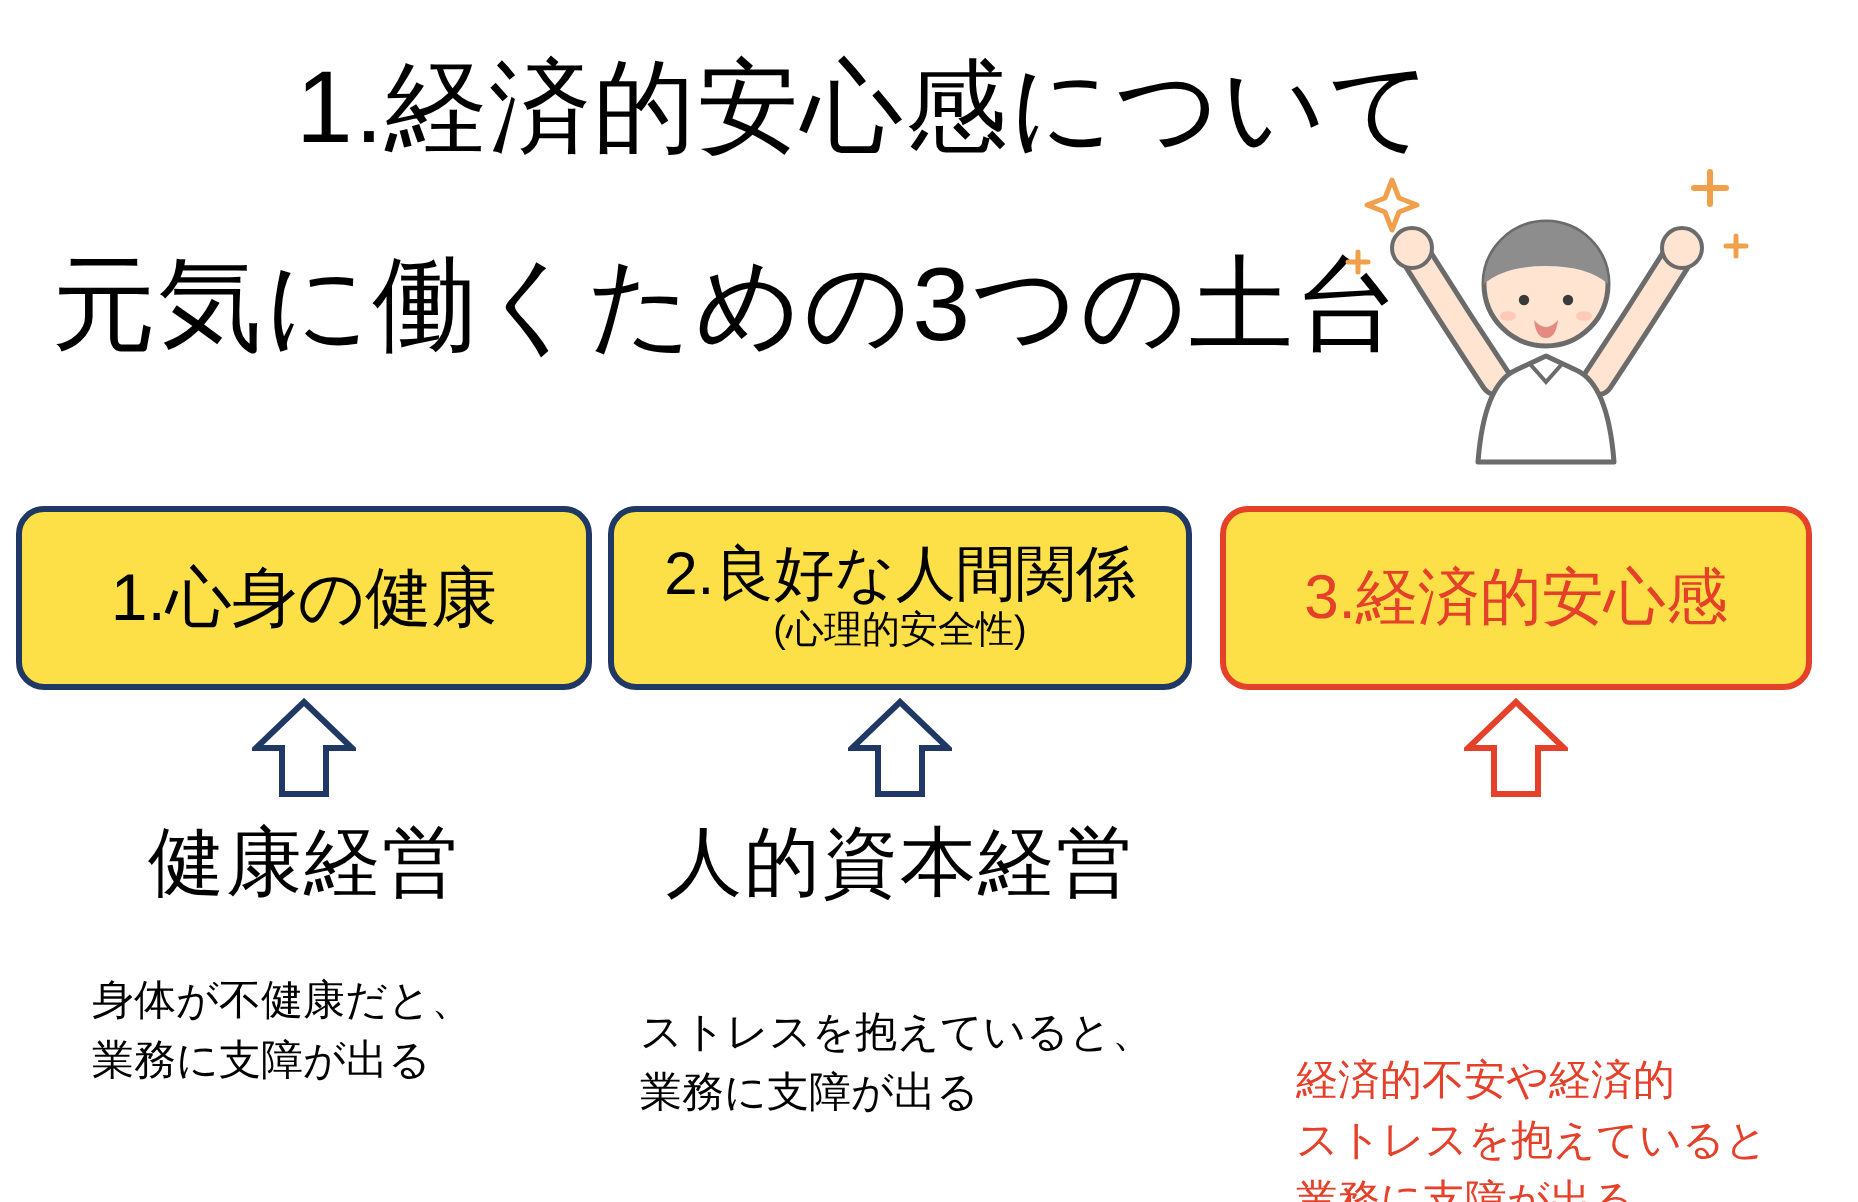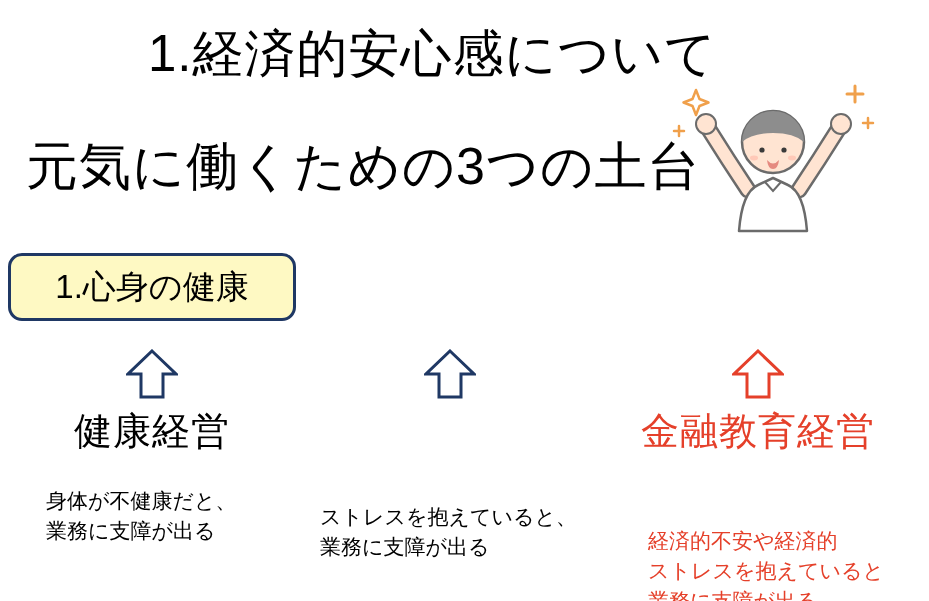--- a/index.html
+++ b/index.html
@@ -7,30 +7,30 @@
     position:relative; width:929px; height:601px; margin:0 auto;
     background:#ffffff; color:#000;
     font-family:"Liberation Sans","DejaVu Sans",sans-serif;
     overflow:hidden;
   }
   .title {
     position:absolute; top:20px; left:148px;
     font-size:51px; letter-spacing:1px;
   }
   .subtitle {
-    position:absolute; top:132px; left:26px;
+    position:absolute; top:118px; left:26px;
     font-size:52px; letter-spacing:1px;
   }
   .illus { position:absolute; top:78px; left:666px; }
 
   .box {
-    position:absolute; top:253px; height:68px; box-sizing:border-box;
+    position:absolute; top:253px; height:92px; box-sizing:border-box;
     border:3px solid #1f3864; border-radius:14px;
     display:flex; flex-direction:column; align-items:center; justify-content:center;
-    text-align:center; background:#fef9c3;
+    text-align:center; background:#fde047;
   }
   .box1 { left:8px;   width:288px; font-size:33px; }
   .box2 { left:304px; width:292px; }
   .box2 .main { font-size:30px; line-height:1.15; }
   .box2 .sub  { font-size:19px; line-height:1.1; }
   .box3 { left:610px; width:296px; font-size:31px;
           border-color:#e5402a; color:#e5402a; }
 
   .arrow { position:absolute; top:349px; width:52px; height:50px; color:#1f3864; }
   .arrow.red { color:#e5402a; }
@@ -94,27 +94,34 @@
   <div class="box box1">
     <span>1.心身の健康</span>
   </div>
   <svg class="arrow a1" viewBox="0 0 52 50">
     <polygon points="26,2 50,25 37,25 37,48 15,48 15,25 2,25" fill="#ffffff" stroke="currentColor" stroke-width="3" stroke-linejoin="miter"></polygon>
   </svg>
   <div class="mgmt m1">健康経営</div>
   <div class="desc d1">身体が不健康だと、
 業務に支障が出る</div>
 
+  <div class="box box2">
+    <span class="main">2.良好な人間関係</span>
+    <span class="sub">(心理的安全性)</span>
+  </div>
   <svg class="arrow a2" viewBox="0 0 52 50">
     <polygon points="26,2 50,25 37,25 37,48 15,48 15,25 2,25" fill="#ffffff" stroke="currentColor" stroke-width="3" stroke-linejoin="miter"></polygon>
   </svg>
+  <div class="mgmt m2">人的資本経営</div>
   <div class="desc d2">ストレスを抱えていると、
 業務に支障が出る</div>
 
+  <div class="box box3">
+    <span>3.経済的安心感</span>
+  </div>
   <svg class="arrow red a3" viewBox="0 0 52 50">
     <polygon points="26,2 50,25 37,25 37,48 15,48 15,25 2,25" fill="#ffffff" stroke="currentColor" stroke-width="3" stroke-linejoin="miter"></polygon>
   </svg>
-  <div class="mgmt m3">金融教育経営</div>
   <div class="desc d3">経済的不安や経済的
 ストレスを抱えていると
 業務に支障が出る</div>
 
 </div>
 
 </body></html>

